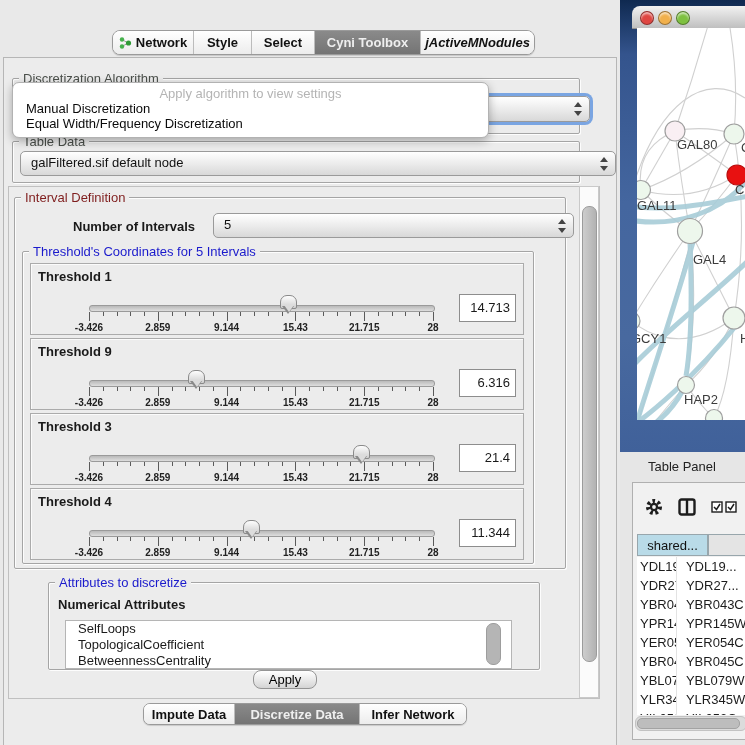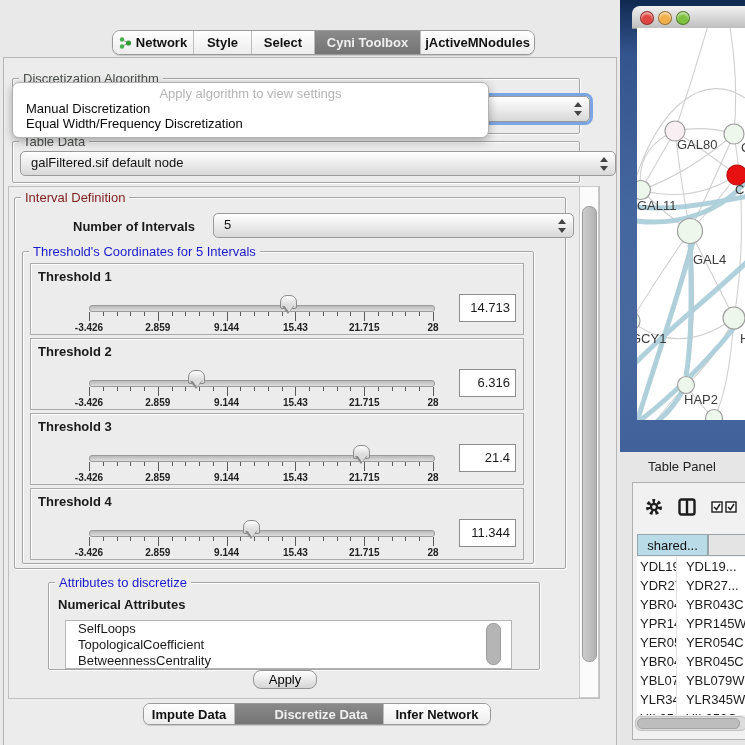--- a/index.html
+++ b/index.html
@@ -122,21 +122,21 @@
       </div>
       <div class="seg" style="width: 57px; height: 23px; font-size: 13px;">
         <span>Style</span>
       </div>
       <div class="seg" style="width: 62px; height: 23px; font-size: 13px;">
         <span>Select</span>
       </div>
       <div class="seg sel" style="width: 105px; height: 23px; font-size: 13px;">
         <span>Cyni Toolbox</span>
       </div>
-      <div class="seg" style="width: 113px; height: 23px; font-size: 13px;">
+      <div class="seg" style="width: 113px; height: 23px; font-size: 13px; font-style: italic;">
         <span>jActiveMNodules</span>
       </div>
     </div>
 
   <div class="abs outer-border"></div>
 
   <div class="abs groupbox" style="left:12px;top:78px;width:566px;height:54px;background:#ececec;">
     <span class="grouptitle t-dark">Discretization Algorithm</span>
   </div>
 
@@ -207,21 +207,21 @@
         <div class="ticklbl" style="left: 58px; top: 58px;">-3.426</div>
         <div class="ticklbl" style="left: 126.8px; top: 58px;">2.859</div>
         <div class="ticklbl" style="left: 195.6px; top: 58px;">9.144</div>
         <div class="ticklbl" style="left: 264.4px; top: 58px;">15.43</div>
         <div class="ticklbl" style="left: 333.2px; top: 58px;">21.715</div>
         <div class="ticklbl" style="left: 402px; top: 58px;">28</div>
         <div class="sl-thumb" style="left: 249.056px;"></div>
         <div class="sl-value">14.713</div>
       </div>
       <div class="thr-panel" style="top: 338px;">
-        <div class="thr-label">Threshold 2</div>
+        <div class="thr-label">Threshold 9</div>
         <div class="sl-track"></div>
         <div class="tick" style="left: 58px; top: 48px; height: 9px;"></div>
         <div class="tick" style="left: 71.76px; top: 48px; height: 4px;"></div>
         <div class="tick" style="left: 85.52px; top: 48px; height: 4px;"></div>
         <div class="tick" style="left: 99.28px; top: 48px; height: 4px;"></div>
         <div class="tick" style="left: 113.04px; top: 48px; height: 4px;"></div>
         <div class="tick" style="left: 126.8px; top: 48px; height: 9px;"></div>
         <div class="tick" style="left: 140.56px; top: 48px; height: 4px;"></div>
         <div class="tick" style="left: 154.32px; top: 48px; height: 4px;"></div>
         <div class="tick" style="left: 168.08px; top: 48px; height: 4px;"></div>
@@ -344,21 +344,21 @@
 
   <button class="abs button" style="left:253px;top:670px;width:64px;height:19px;font-family:inherit;font-size:13px;">Apply</button>
 
   <div class="abs vscroll-track"></div>
   <div class="abs vscroll-thumb"></div>
 
   <div class="abs segbar" id="bottom-tabs" style="left:143px;top:703px;height:20px;border-radius:7px;">
       <div class="seg" style="width: 90px; height: 20px; font-size: 13px;">
         <span>Impute Data</span>
       </div>
-      <div class="seg sel" style="width: 124px; height: 20px; font-size: 13px; padding-left: 24px;">
+      <div class="seg sel" style="width: 124px; height: 20px; font-size: 13px;">
         <span>Discretize Data</span>
       </div>
       <div class="seg" style="width: 106px; height: 20px; font-size: 13px;">
         <span>Infer Network</span>
       </div>
     </div>
 
   <div class="abs desktop"></div>
   <div class="abs net-titlebar">
     <div class="tlight" style="left: 8px; background: rgb(223, 70, 66);"></div>

